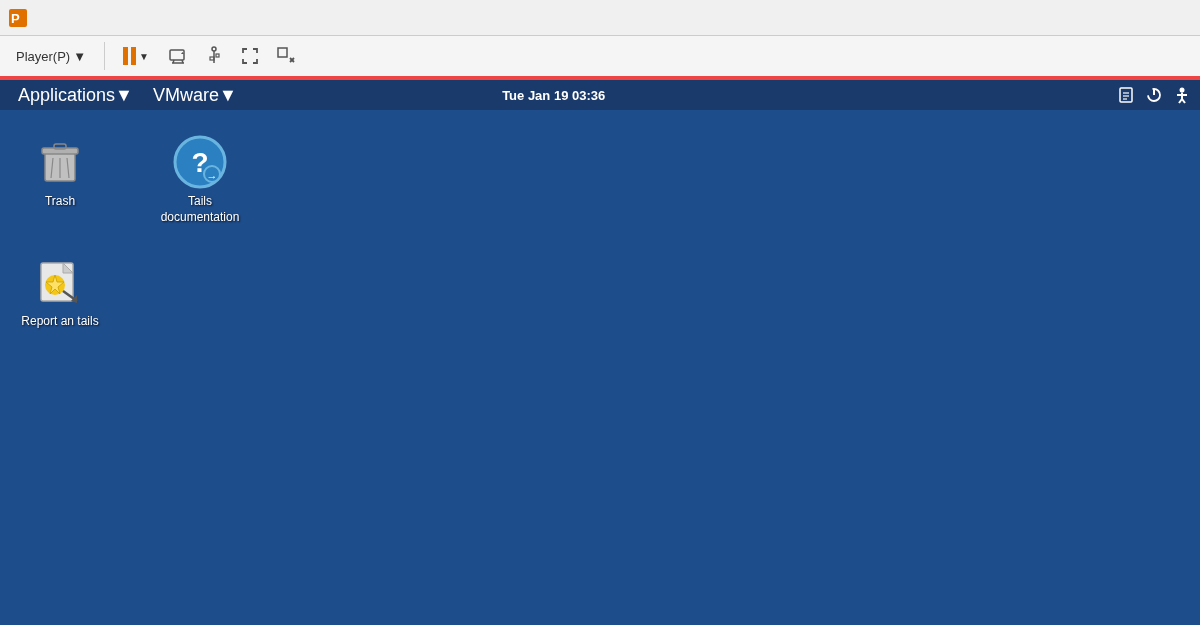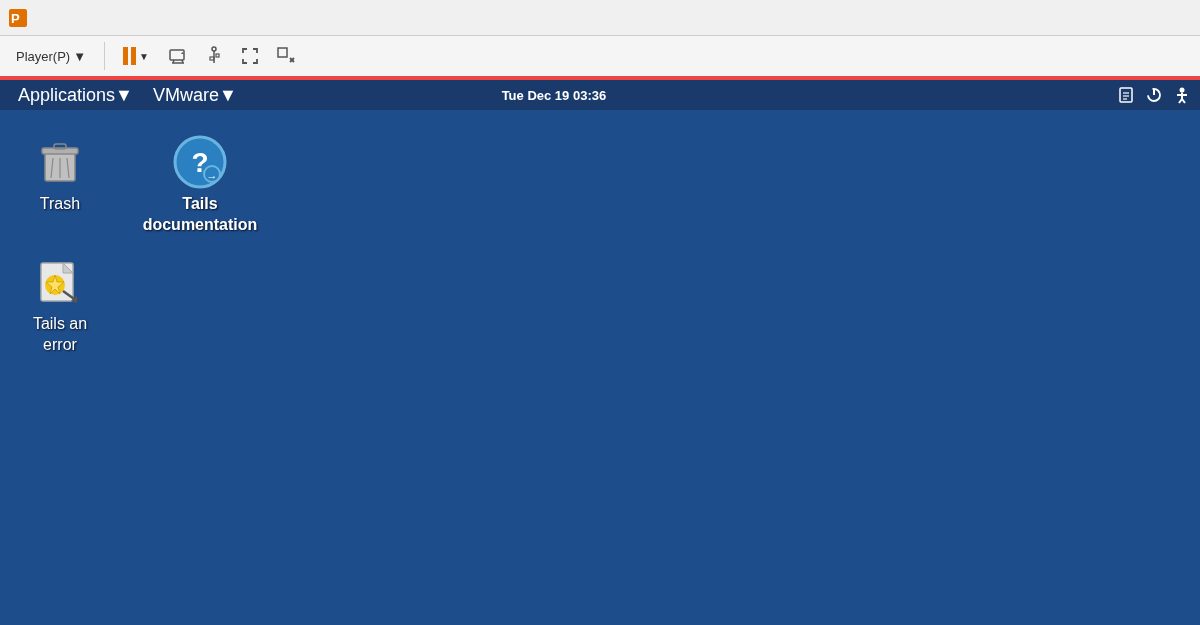--- a/index.html
+++ b/index.html
@@ -102,21 +102,21 @@
       cursor: pointer;
       padding: 4px;
       border-radius: 4px;
     }
     .desktop-icon .icon-img {
       width: 56px; height: 56px;
       margin-bottom: 4px;
       display: flex; align-items: center; justify-content: center;
     }
     .desktop-icon .icon-label {
-      font-size: 16px;
+      font-size: 12px;
       color: #fff;
       text-align: center;
       text-shadow: 1px 1px 2px rgba(0,0,0,0.8);
       line-height: 1.3;
     }
   </style>
 </head>
 <body>
 
 <div id="title-bar">
@@ -180,21 +180,21 @@
 
 <div id="guest-menubar">
   <div class="menu-item">
     <span>Applications</span>
     <span>▼</span>
   </div>
   <div class="menu-item">
     <span>VMware</span>
     <span>▼</span>
   </div>
-  <div id="clock">Tue Dec 19  03:36</div>
+  <div id="clock">Tue Jan 19  03:36</div>
   <div class="right-icons">
 
     <svg class="top-icon" viewBox="0 0 20 20">
       <rect x="4" y="3" width="12" height="14" rx="1" fill="none" stroke="#fff" stroke-width="1.5"></rect>
       <line x1="7" y1="8" x2="13" y2="8" stroke="#fff" stroke-width="1.2"></line>
       <line x1="7" y1="11" x2="13" y2="11" stroke="#fff" stroke-width="1.2"></line>
       <line x1="7" y1="14" x2="11" y2="14" stroke="#fff" stroke-width="1.2"></line>
     </svg>
 
     <svg class="top-icon" viewBox="0 0 20 20">
@@ -237,35 +237,35 @@
       <svg width="56" height="56" viewBox="0 0 56 56">
 
         <circle cx="28" cy="28" r="25" fill="#2a80c0" stroke="#6ab5e0" stroke-width="3"></circle>
 
         <text x="28" y="38" text-anchor="middle" font-size="28" font-weight="bold" fill="#fff">?</text>
 
         <circle cx="40" cy="40" r="8" fill="#2a80c0" stroke="#6ab5e0" stroke-width="2"></circle>
         <text x="40" y="45" text-anchor="middle" font-size="11" fill="#fff">→</text>
       </svg>
     </div>
-    <span class="icon-label" style="white-space:pre-line;font-weight:bold;">Tails
+    <span class="icon-label" style="white-space:pre-line;">Tails
 documentation</span>
   </div>
 
   <div class="desktop-icon" style="left:15px; top:140px;">
     <div class="icon-img">
       <svg width="54" height="54" viewBox="0 0 54 54">
 
         <rect x="8" y="8" width="32" height="38" rx="2" fill="#e8e8e8" stroke="#aaa" stroke-width="1.5"></rect>
 
         <polygon points="30,8 40,18 30,18" fill="#ccc" stroke="#aaa" stroke-width="1"></polygon>
 
         <circle cx="22" cy="30" r="10" fill="#f5c200" opacity="0.9"></circle>
         <polygon points="22,20 24,27 31,27 25,32 27,39 22,34 17,39 19,32 13,27 20,27" fill="#ffe066" stroke="#c8a000" stroke-width="0.8"></polygon>
 
         <line x1="30" y1="36" x2="44" y2="46" stroke="#555" stroke-width="2.5"></line>
         <polygon points="44,40 44,48 38,46" fill="#555"></polygon>
       </svg>
     </div>
-    <span class="icon-label">Tails an error</span>
+    <span class="icon-label">Report an tails</span>
   </div>
 
 </div>
 
 </body></html>

